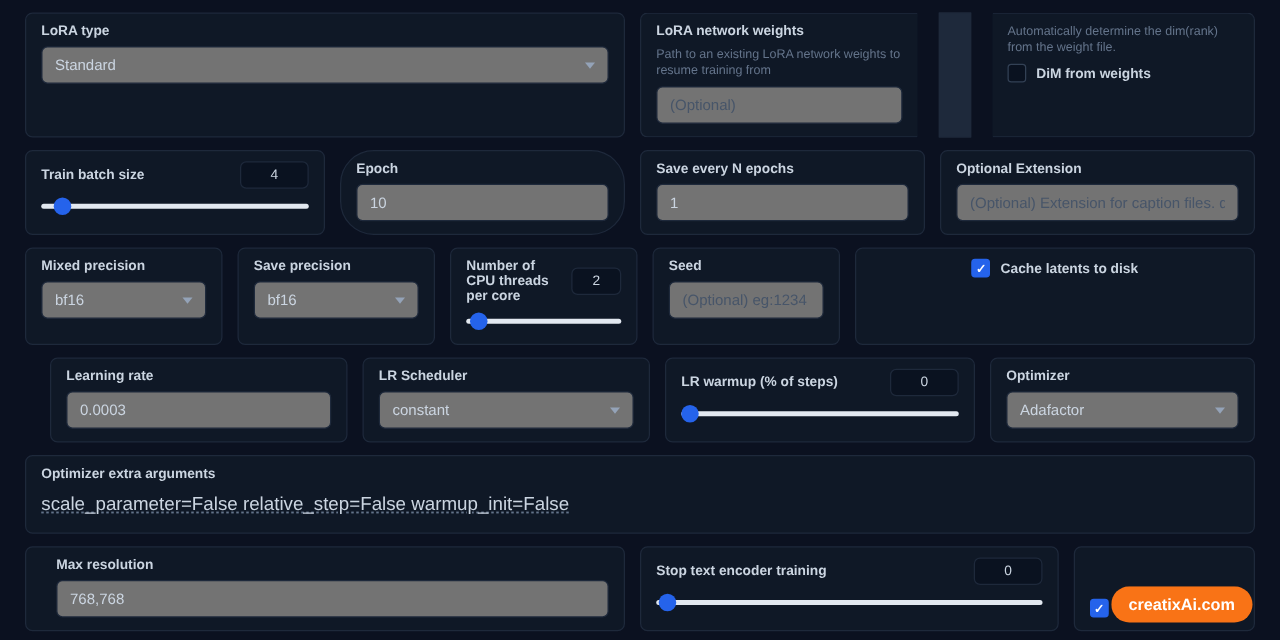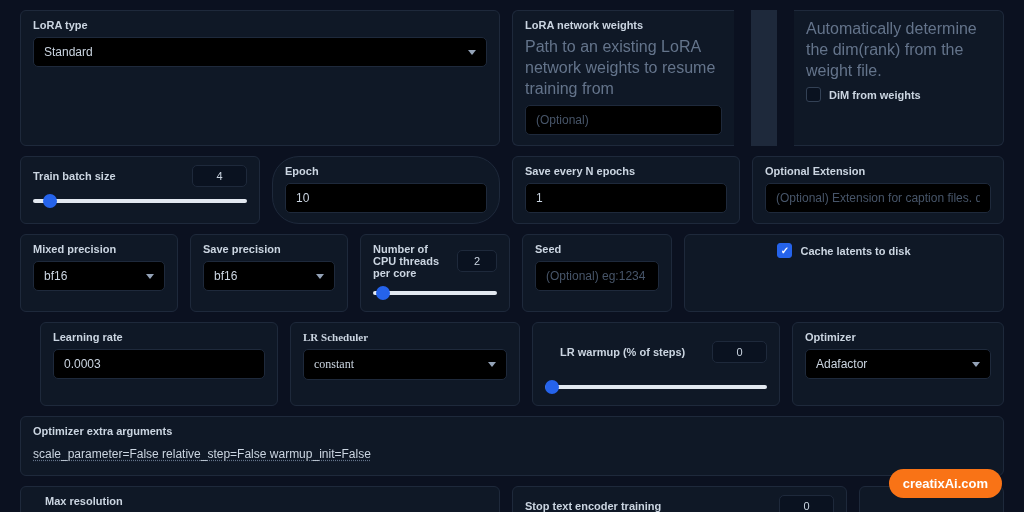--- a/index.html
+++ b/index.html
@@ -14,24 +14,24 @@
   overflow: hidden;
 }
 .row { display: flex; gap: 12px; margin-bottom: 10px; }
 .card {
   background: #0f1826;
   border: 1px solid #1e293b;
   border-radius: 6px;
   padding: 8px 12px 10px 12px;
 }
 .label { color: #cbd5e1; font-size: 11px; font-weight: 600; margin-bottom: 6px; display: block; }
-.help { color: #64748b; font-size: 16px; line-height: 1.3; margin-bottom: 6px; }
+.help { color: #64748b; font-size: 10px; line-height: 1.3; margin-bottom: 6px; }
 .input, .select {
   width: 100%;
-  background: #000000;
+  background: #737373;
   border: 1px solid #1e293b;
   border-radius: 5px;
   color: #cbd5e1;
   padding: 7px 10px;
   font-size: 12px;
   font-family: inherit;
 }
 .input::placeholder { color: #475569; }
 .select { position: relative; cursor: pointer; display: flex; align-items: center; justify-content: space-between; }
 .chev { display: inline-block; width: 0; height: 0; border-left: 4px solid transparent; border-right: 4px solid transparent; border-top: 5px solid #94a3b8; }
@@ -153,50 +153,50 @@
       <span class="check-label">Cache latents to disk</span>
     </div>
   </div>
 </div>
 
 <div class="row">
   <div class="card" style="flex:0 0 238px;margin-left:20px;">
     <span class="label">Learning rate</span>
     <input class="input" value="0.0003" style="">
   </div>
-  <div class="card" style="flex:0 0 230px;font-family:Liberation Serif, serif;">
+  <div class="card" style="flex:0 0 230px;">
     <span class="label">LR Scheduler</span>
     <div class="select">
       <span>constant</span>
       <span class="chev"></span>
     </div>
   </div>
   <div class="card" style="flex:0 0 248px;">
     <div class="slider-top">
-      <span class="label" style="margin:15px">LR warmup (% of steps)</span>
+      <span class="label" style="margin:0">LR warmup (% of steps)</span>
       <span class="valbox">0</span>
     </div>
     <div class="slider-line">
       <div class="track"></div>
         <div class="thumb" style="left:3%"></div>
     </div>
   </div>
   <div class="card" style="flex:1;">
     <span class="label">Optimizer</span>
     <div class="select">
       <span>Adafactor</span>
       <span class="chev"></span>
     </div>
   </div>
 </div>
 
 <div class="row">
   <div class="card" style="flex:1;">
     <span class="label">Optimizer extra arguments</span>
-    <div class="underline" style="color:#cbd5e1; font-size:12px; padding:4px 0;">scale_parameter=False relative_step=False warmup_init=False</div>
+    <div class="underline" style="color:#cbd5e1; font-size:15px; padding:4px 0;">scale_parameter=False relative_step=False warmup_init=False</div>
   </div>
 </div>
 
 <div class="row">
   <div class="card" style="flex:0 0 480px;padding-left:24px;">
     <span class="label">Max resolution</span>
     <input class="input" value="768,768" style="">
   </div>
   <div class="card" style="flex:0 0 335px;">
     <div class="slider-top">

